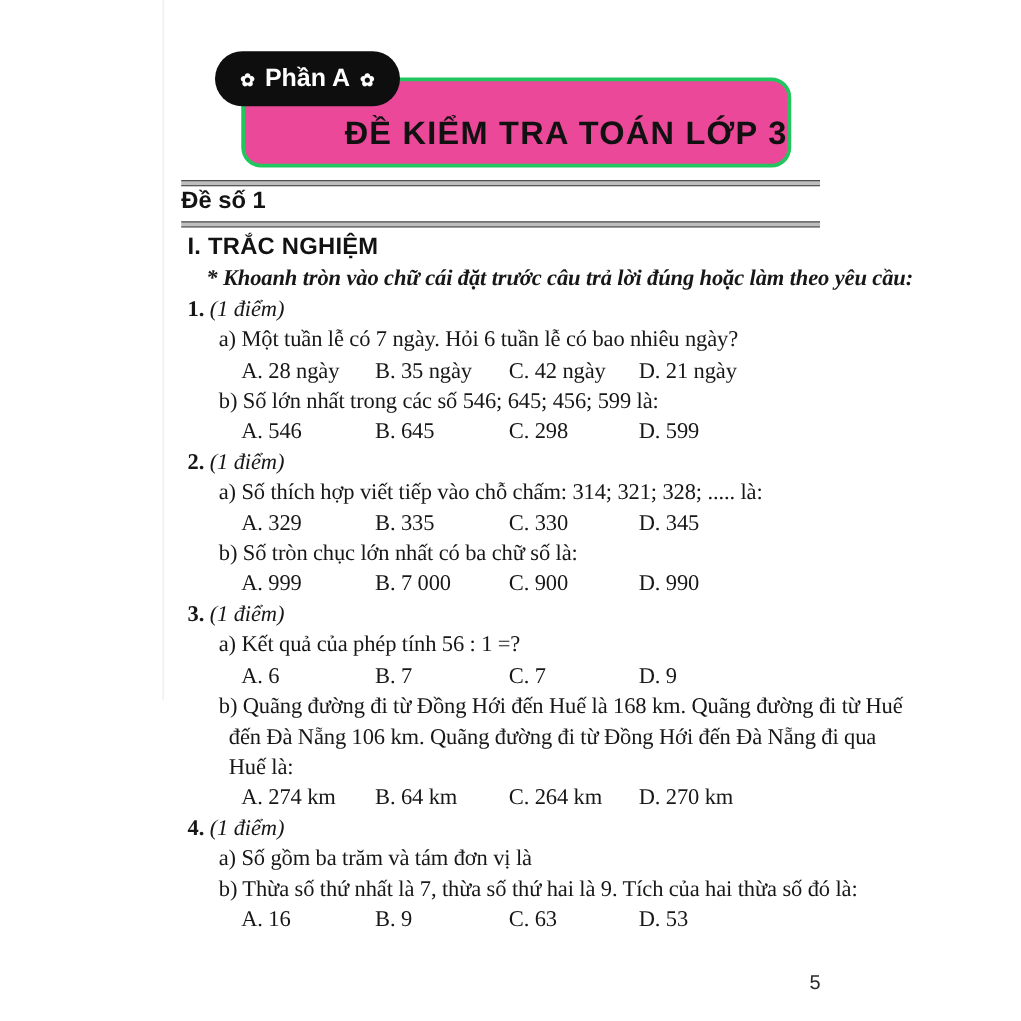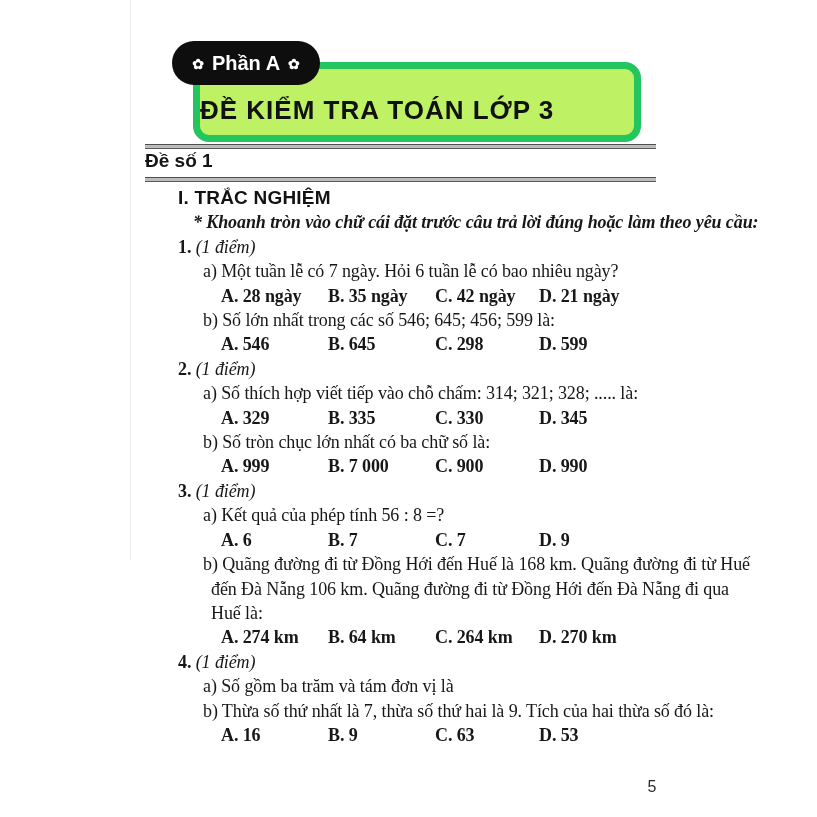--- a/index.html
+++ b/index.html
@@ -16,22 +16,22 @@
   
   .part-badge{
     position:absolute;left:172px;top:41px;width:148px;height:44px;
     background:#0e0e0e;border-radius:23px;z-index:2;
     display:flex;align-items:center;justify-content:center;gap:8px;
     color:#fff;font-family:"Liberation Sans",sans-serif;font-weight:bold;font-size:20px;
   }
   .part-badge .flower{font-size:14px;line-height:1;position:relative;top:1px;}
   .title-box{
     position:absolute;left:193px;top:62px;width:434px;height:66px;
-    border:7px solid #22c55e;border-radius:16px;background:#bef264;
-    display:flex;align-items:flex-end;justify-content:flex-start;
+    border:3px solid #22c55e;border-radius:16px;background:#ec4899;
+    display:flex;align-items:flex-end;justify-content:flex-end;
   }
   .title-text{
     font-family:"Liberation Sans",sans-serif;font-weight:bold;
     font-size:26px;letter-spacing:1px;color:#111;padding-bottom:9px;white-space:nowrap;
   }
 
   .rule{
     position:absolute;left:145px;width:511px;height:3px;
     border-top:1px solid #4f4f4f;border-bottom:1px solid #5a5a5a;background:#bdbdbd;
   }
@@ -39,37 +39,37 @@
   .rule-bottom{top:177px;}
   .exam-number{
     position:absolute;left:145px;top:150px;width:511px;
     font-family:"Liberation Sans",sans-serif;font-weight:bold;font-size:19px;color:#141414;
     white-space:nowrap;
   }
 
   
   .content{
     position:absolute;left:150px;top:186px;width:512px;
-    font-size:18px;line-height:24.4px;letter-spacing:-0.1px;color:#171717;margin-left:28px;
+    font-size:18px;line-height:24.4px;letter-spacing:-0.1px;color:#171717;
   }
   .section-heading{
     font-family:"Liberation Sans",sans-serif;font-weight:bold;font-size:19px;
     letter-spacing:0.2px;white-space:nowrap;color:#121212;
   }
   .instruction{
     padding-left:15px;font-weight:bold;font-style:italic;white-space:nowrap;
   }
   .q-head{white-space:nowrap;}
   .q-num{font-weight:bold;}
   .q-points{font-style:italic;}
   .part-line{white-space:nowrap;}
   .part-line.first{padding-left:25px;}
   .part-line.cont{padding-left:33px;}
   .opt-row{padding-left:43px;display:flex;white-space:nowrap;}
-  .opt{display:inline-block;font-weight:bold;}
+  .opt{display:inline-block;}
   .opt:nth-child(1){width:107px;}
   .opt:nth-child(2){width:107px;}
   .opt:nth-child(3){width:104px;}
 
   .page-number{
     position:absolute;left:640px;top:778px;width:24px;text-align:center;
     font-family:"Liberation Sans",sans-serif;font-size:16px;color:#2a2a2a;
   }
 </style>
 </head>
@@ -121,21 +121,21 @@
           <span class="opt">D. 345</span>
         </div>
         <div class="part-line first">b) Số tròn chục lớn nhất có ba chữ số là:</div>
         <div class="opt-row">
           <span class="opt">A. 999</span>
           <span class="opt">B. 7 000</span>
           <span class="opt">C. 900</span>
           <span class="opt">D. 990</span>
         </div>
         <div class="q-head"><span class="q-num">3.</span> <span class="q-points">(1 điểm)</span></div>
-        <div class="part-line first">a) Kết quả của phép tính 56 : 8 =?</div>
+        <div class="part-line first">a) Kết quả của phép tính 56 : 1 =?</div>
         <div class="opt-row">
           <span class="opt">A. 6</span>
           <span class="opt">B. 7</span>
           <span class="opt">C. 7</span>
           <span class="opt">D. 9</span>
         </div>
         <div class="part-line first">b) Quãng đường đi từ Đồng Hới đến Huế là 168 km. Quãng đường đi từ Huế</div>
         <div class="part-line cont">đến Đà Nẵng 106 km. Quãng đường đi từ Đồng Hới đến Đà Nẵng đi qua</div>
         <div class="part-line cont">Huế là:</div>
         <div class="opt-row">

